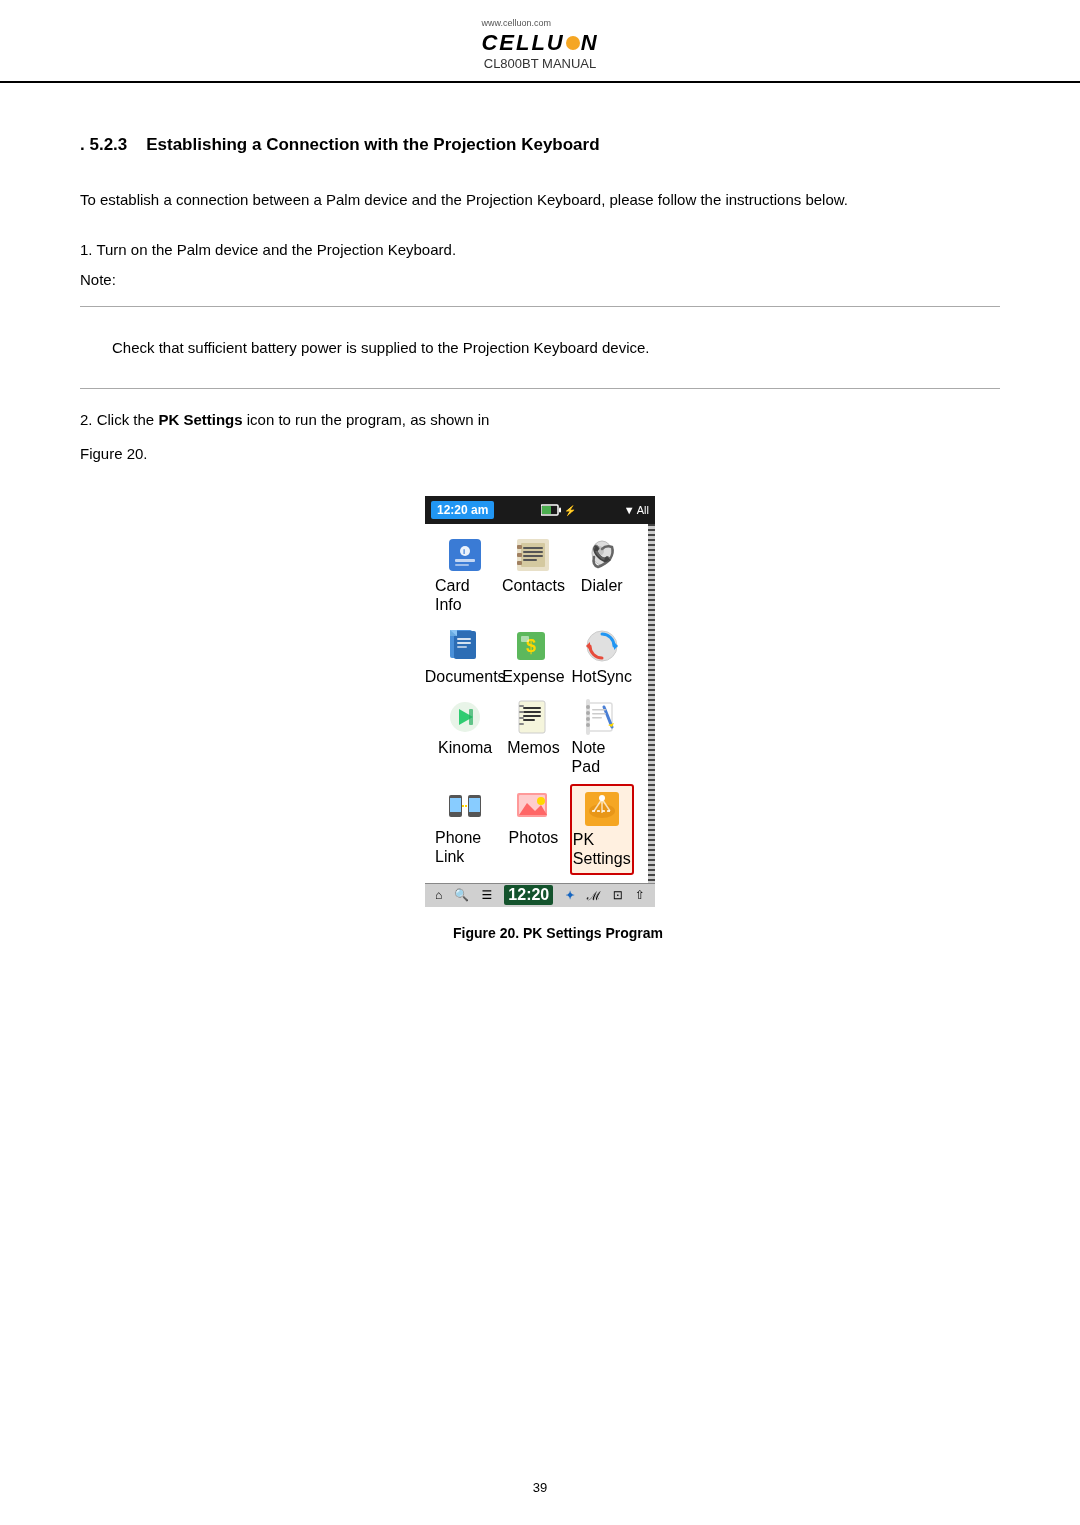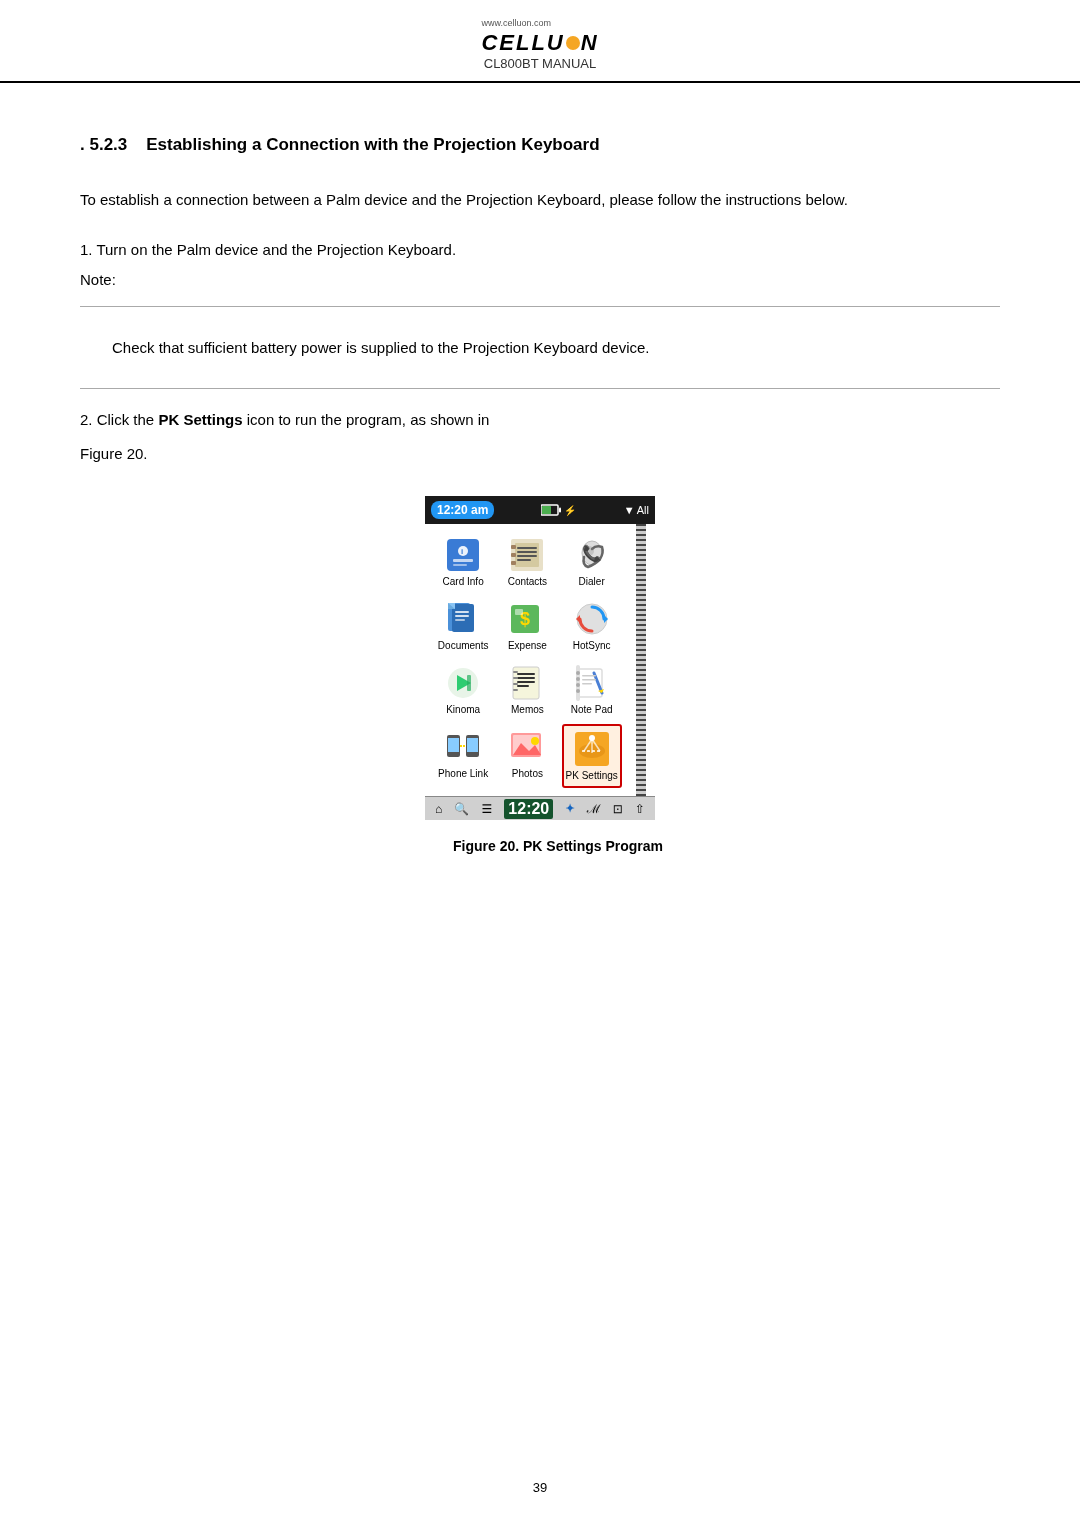--- a/index.html
+++ b/index.html
@@ -148,21 +148,21 @@
       padding: 3px 6px;
       height: 28px;
     }
 
     .time-display {
       background: #2196F3;
       color: #fff;
       font-size: 12px;
       font-weight: bold;
       padding: 2px 6px;
-      border-radius: 8px;
+      border-radius: 2px;
     }
 
     .status-icons {
       display: flex;
       align-items: center;
       gap: 3px;
     }
 
     .all-label {
       color: #fff;
@@ -194,22 +194,22 @@
     .app-icon {
       width: 38px;
       height: 38px;
       margin-bottom: 2px;
       display: flex;
       align-items: center;
       justify-content: center;
     }
 
     .app-label {
-      font-size: 10px;
-      text-align: right;
+      font-size: 16px;
+      text-align: left;
       line-height: 1.2;
     }
 
     
     .taskbar {
       background: #d0d0d0;
       border-top: 1px solid #888;
       height: 24px;
       display: flex;
       align-items: center;

